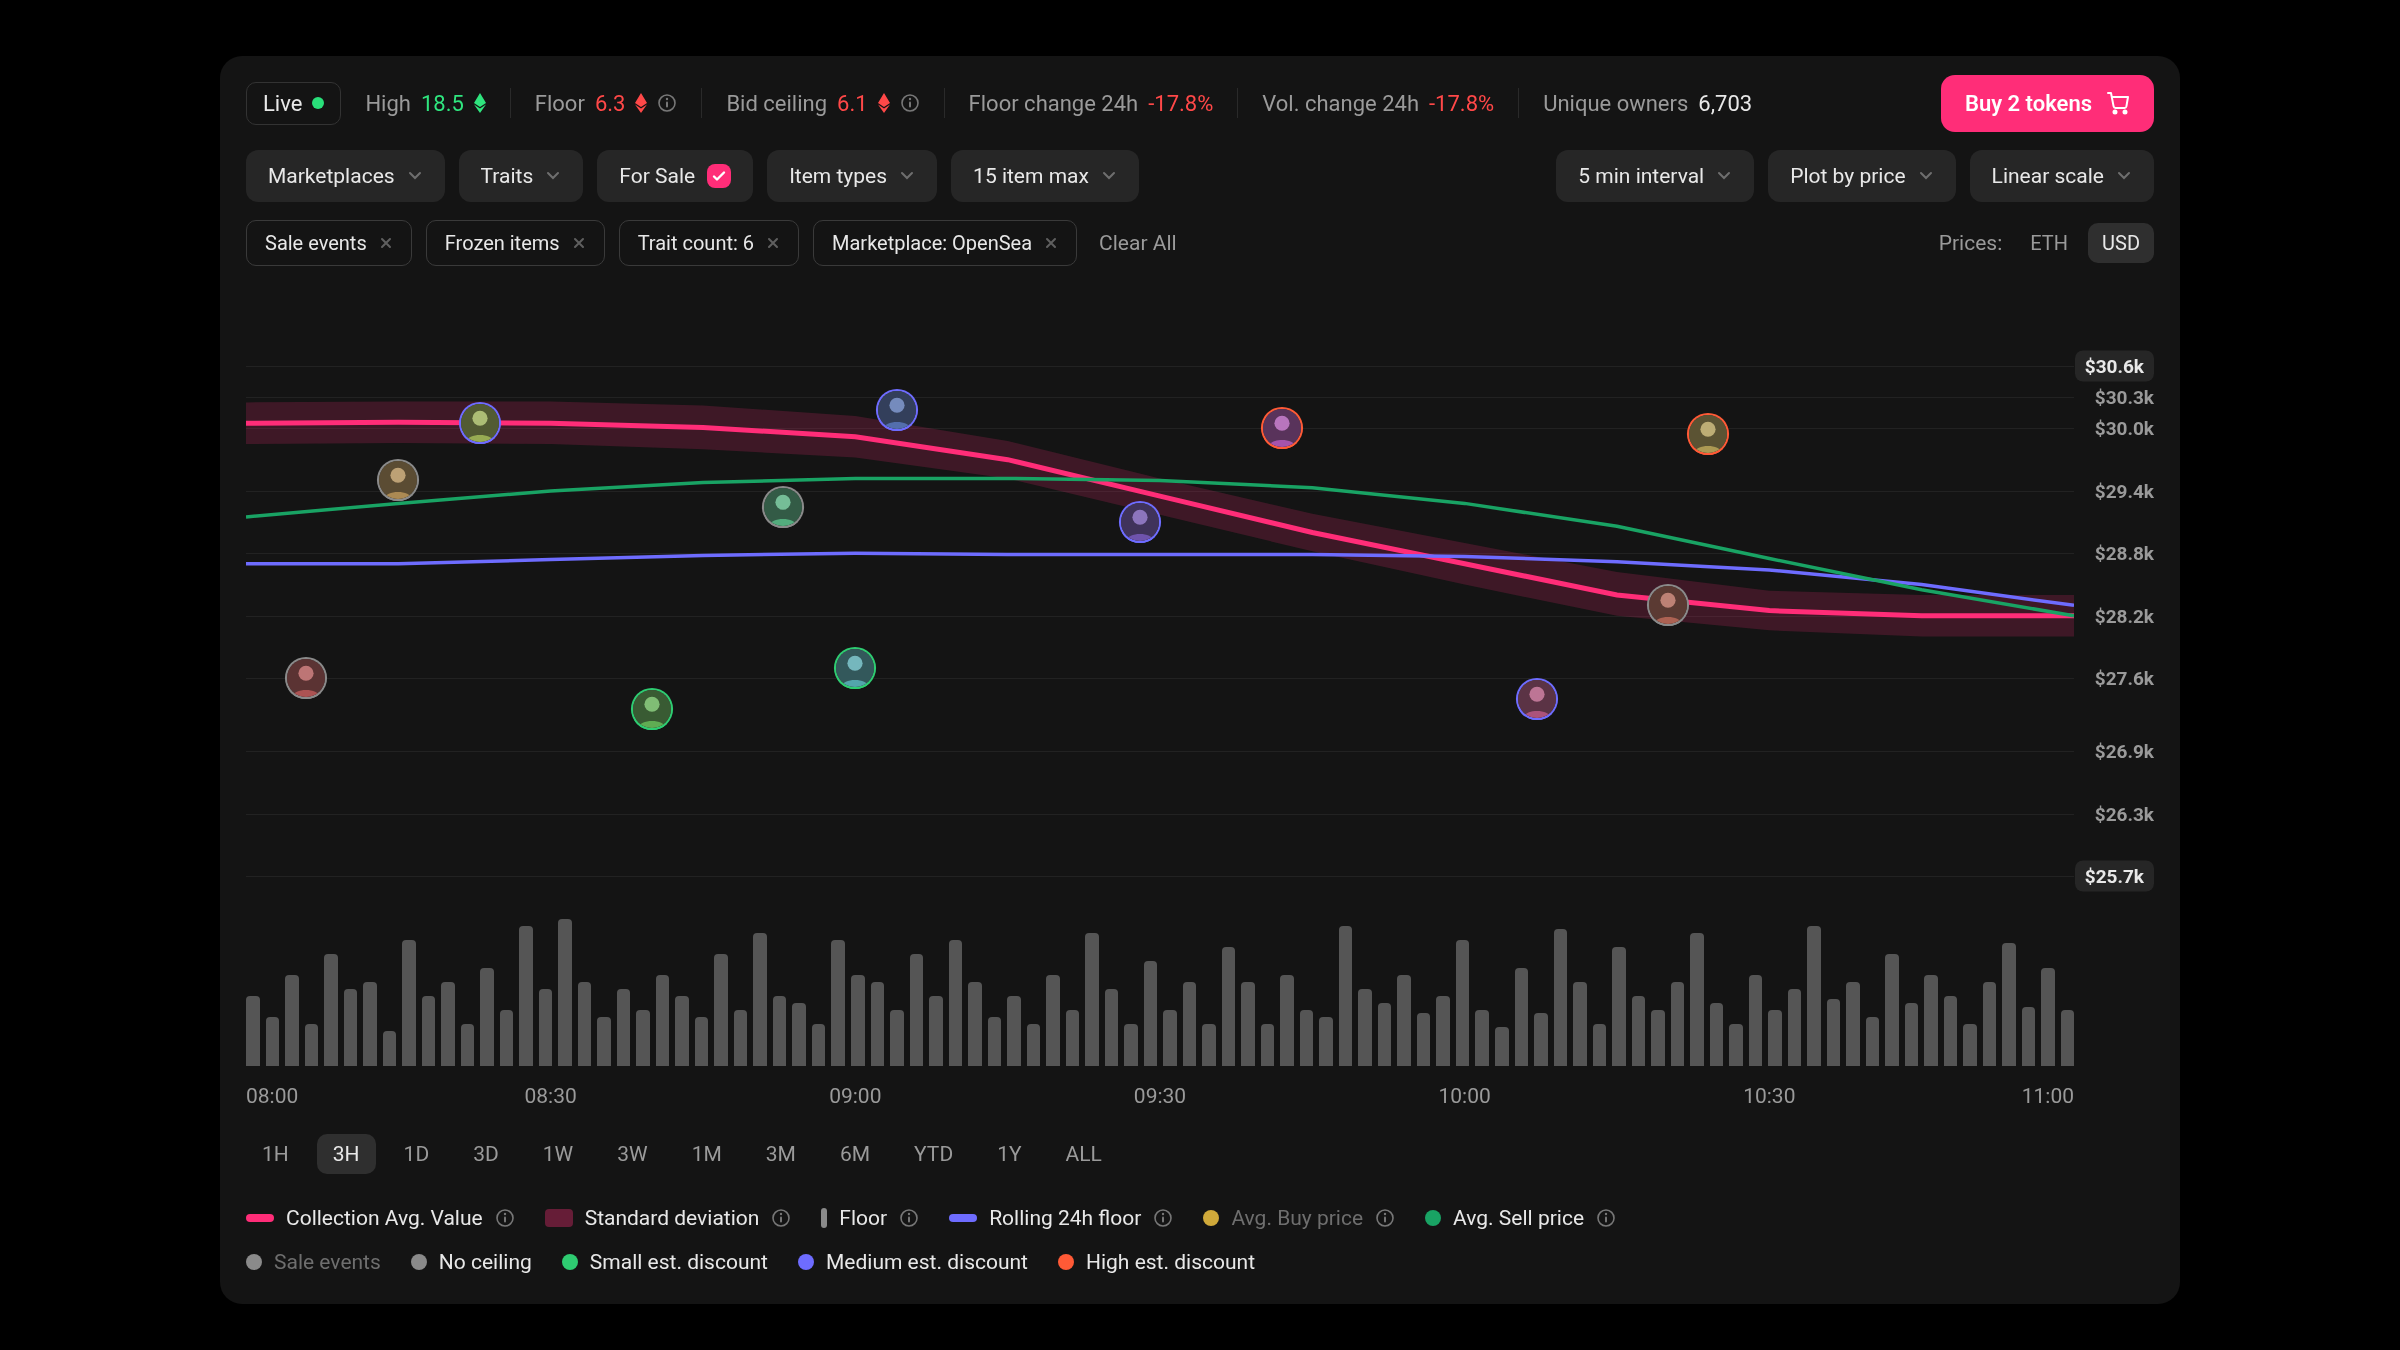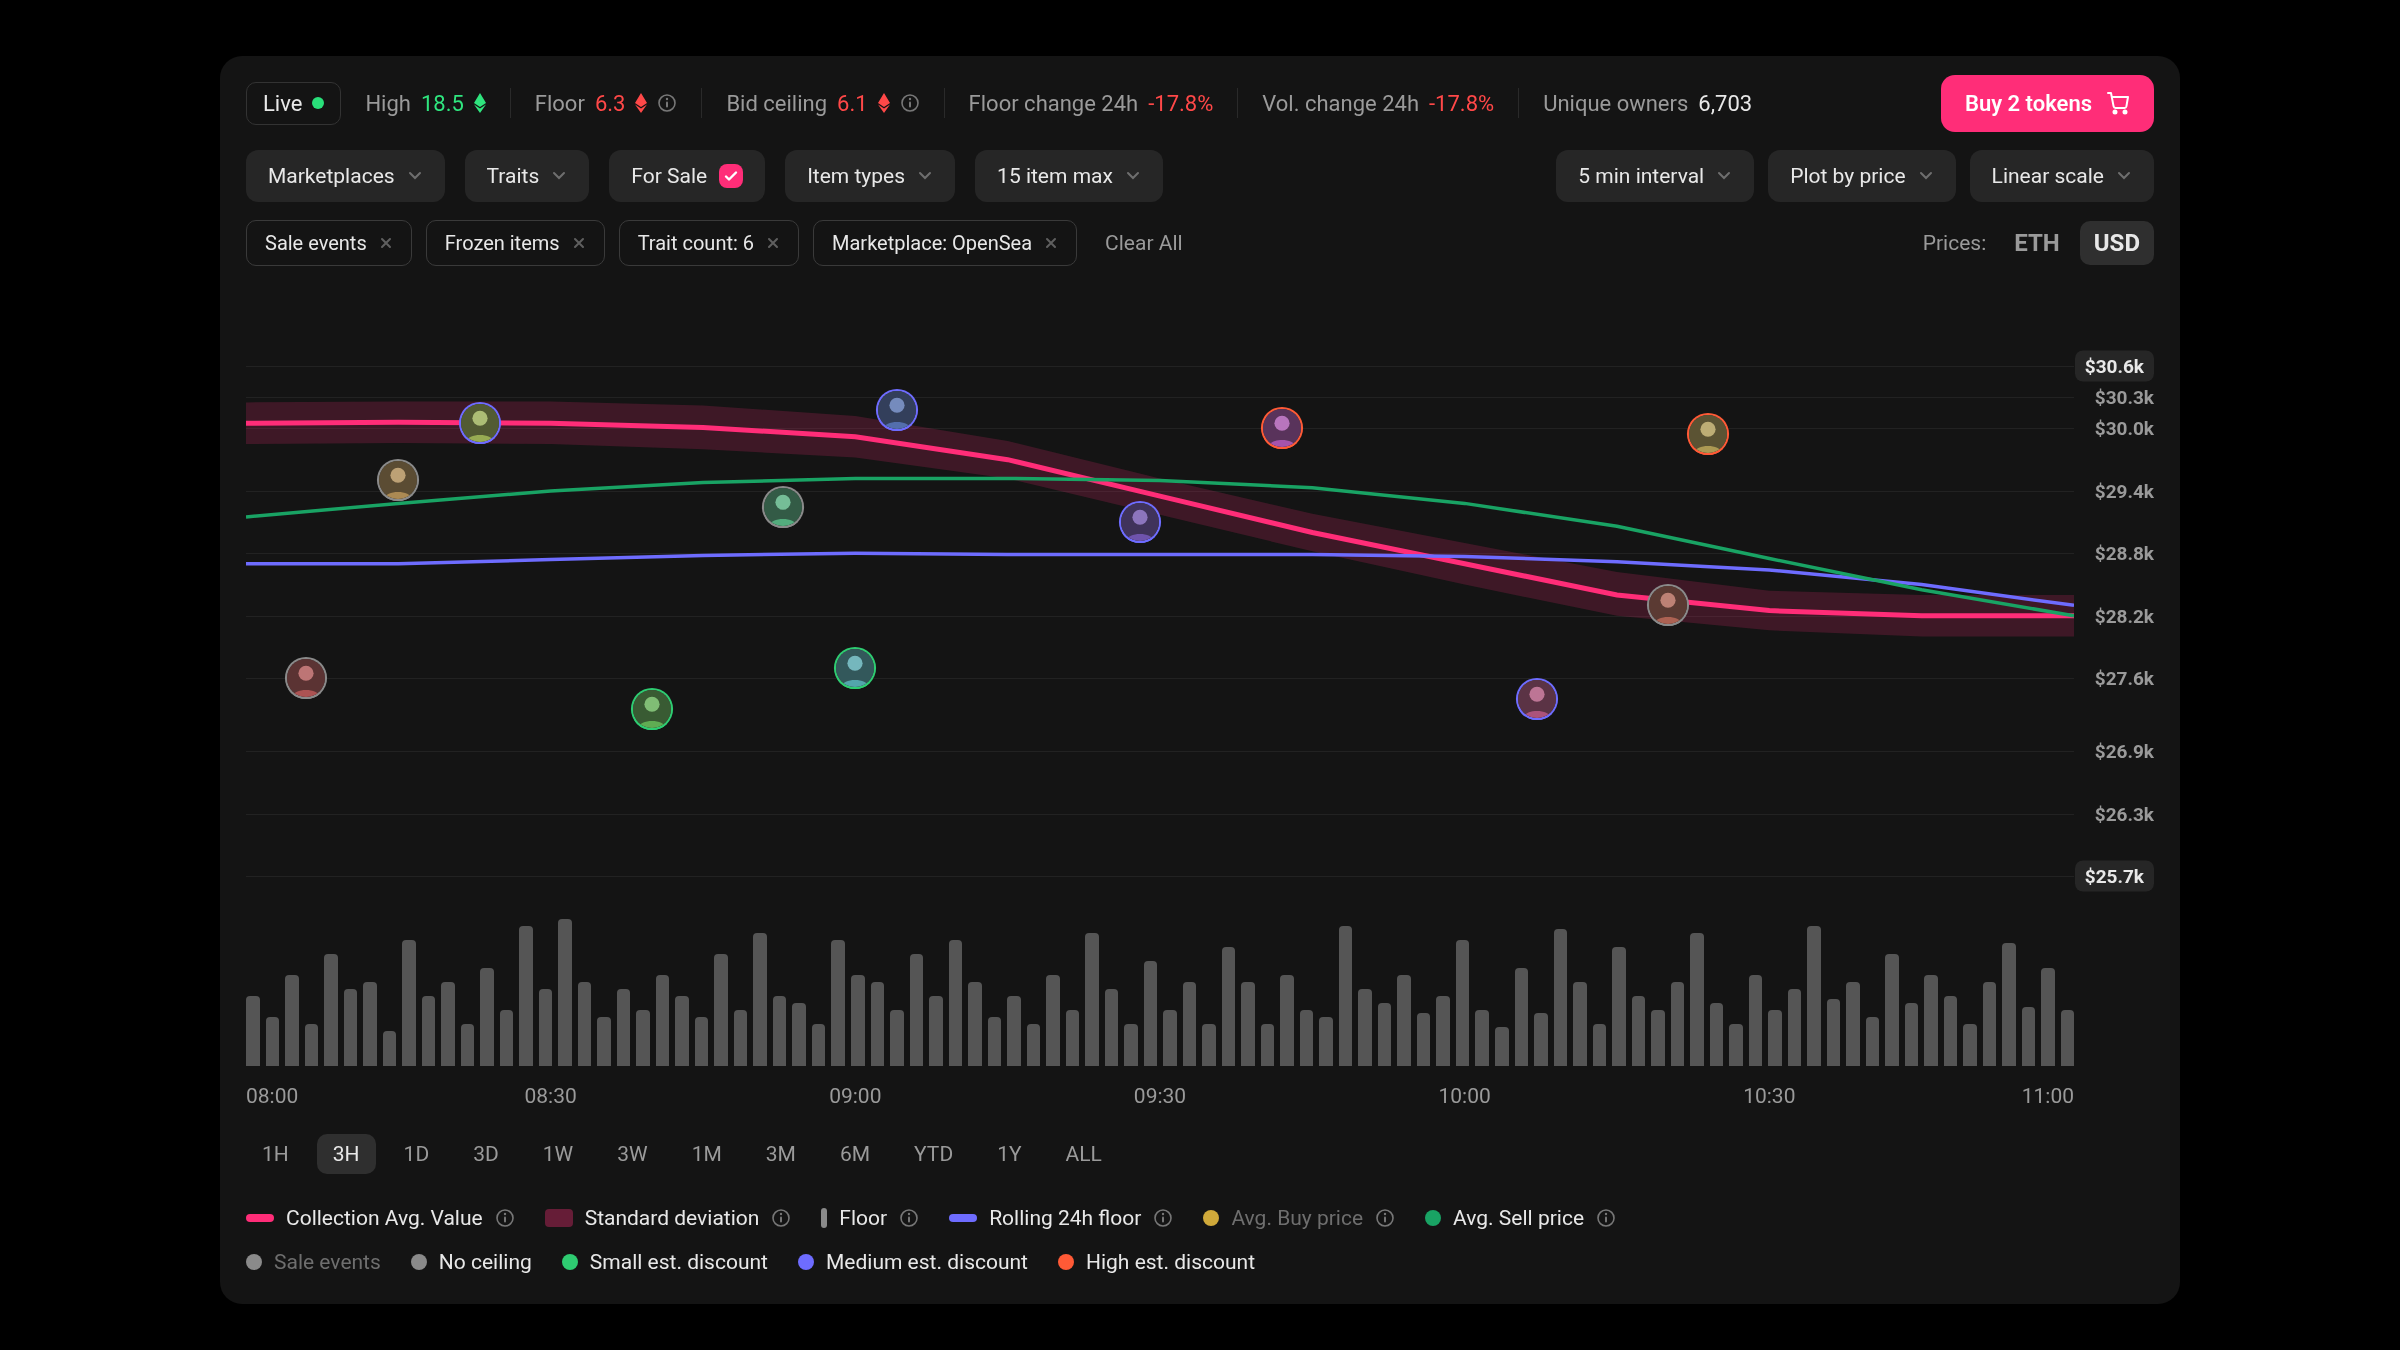--- a/index.html
+++ b/index.html
@@ -34,30 +34,30 @@
   .stat .val.green{color:#2fe57e;}
   .stat .val.red{color:#ff4848;}
   .vdiv{width:1px;height:30px;background:#2a2a2a;}
   .eth-glyph{display:inline-flex;align-items:center;}
   .info-ico{display:inline-flex;}
   .spacer{flex:1;}
   .buy-btn{display:flex;align-items:center;gap:14px;background:var(--pink);color:#fff;font-size:22px;font-weight:600;border-radius:14px;padding:16px 24px;cursor:pointer;}
   .cart-ico{display:inline-flex;}
 
   
-  .pillbar{display:flex;align-items:center;gap:20px;padding:0 26px;margin-top:0px;flex-wrap:wrap;text-align:right;}
+  .pillbar{display:flex;align-items:center;gap:14px;padding:0 26px;margin-top:0px;flex-wrap:wrap;text-align:right;}
   .pill{display:flex;align-items:center;gap:12px;background:var(--pill);color:var(--txt);font-size:21px;border-radius:12px;padding:14px 22px;cursor:pointer;}
   .pill.small{padding:10px 18px;font-size:20px;border-radius:10px;}
   .pill .chev{opacity:.55;}
   .chk{width:24px;height:24px;border-radius:8px;background:var(--pink);display:flex;align-items:center;justify-content:center;}
   .x-ico{opacity:.5;display:inline-flex;}
   .clear-all{color:var(--txt-dim);font-size:21px;margin-left:8px;cursor:pointer;}
   .right-group{margin-left:auto;display:flex;align-items:center;gap:14px;}
   .prices-lbl{color:var(--txt-dim);font-size:21px;}
-  .cur-pill{padding:8px 14px;font-size:24px;border-radius:10px;cursor:pointer;color:var(--txt-dim);font-weight:bold;}
+  .cur-pill{padding:8px 14px;font-size:20px;border-radius:10px;cursor:pointer;color:var(--txt-dim);}
   .cur-pill.active{background:var(--pill2);color:var(--txt);}
 
   
   .chartwrap{position:absolute;left:26px;right:26px;top:310px;height:510px;}
   .y-axis{position:absolute;right:0;top:0;bottom:0;width:80px;font-weight:bold;}
   .y-tick{position:absolute;right:0;font-size:19px;color:var(--txt-dim);transform:translateY(-50%);}
   .y-tick.boxed{background:var(--pill);color:var(--txt);padding:4px 10px;border-radius:8px;}
   .gridlines{position:absolute;left:0;right:80px;top:0;bottom:0;}
   .gline{position:absolute;left:0;right:0;height:1px;background:#222;}
   .plot{position:absolute;left:0;right:80px;top:0;bottom:0;}

